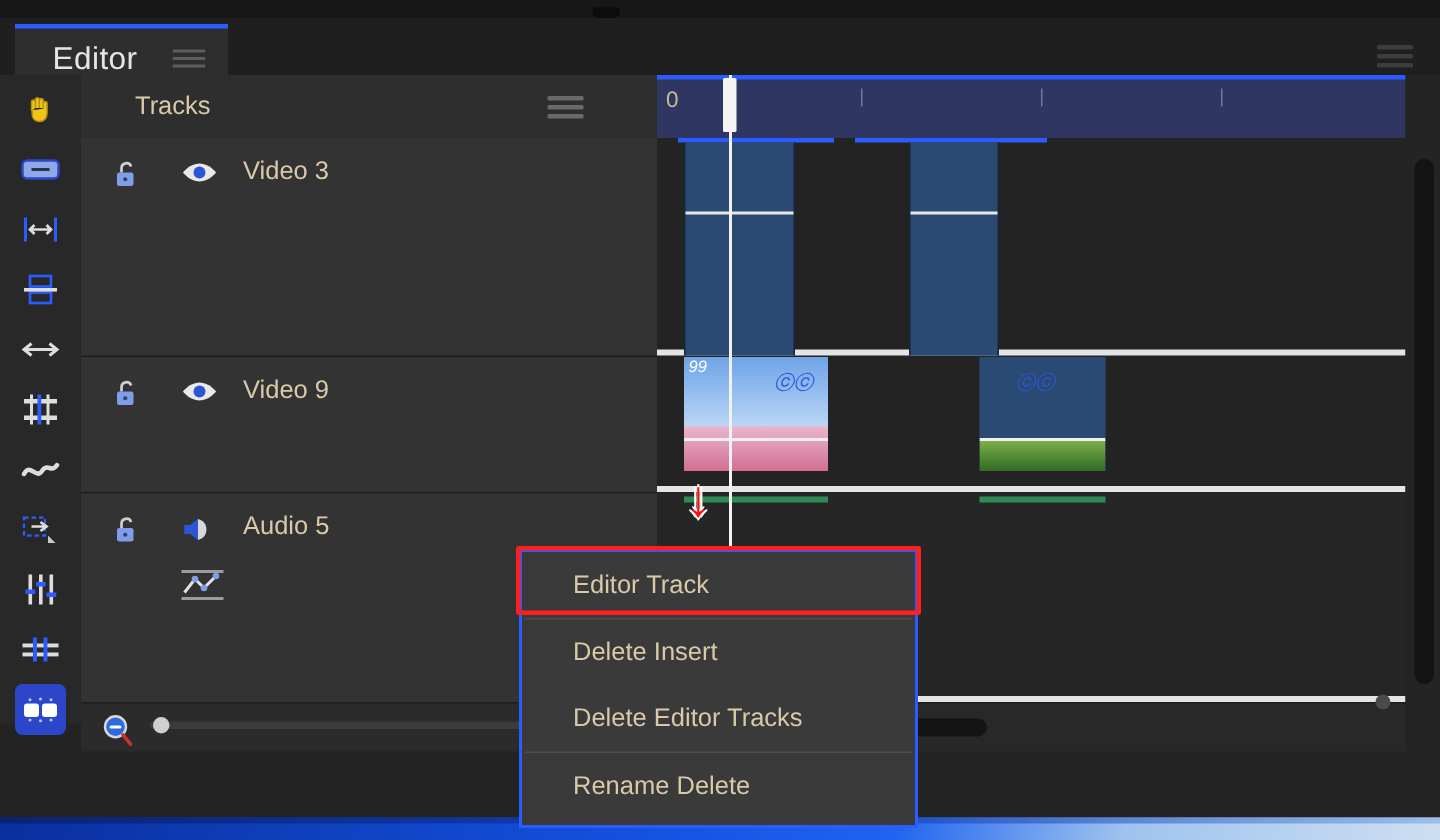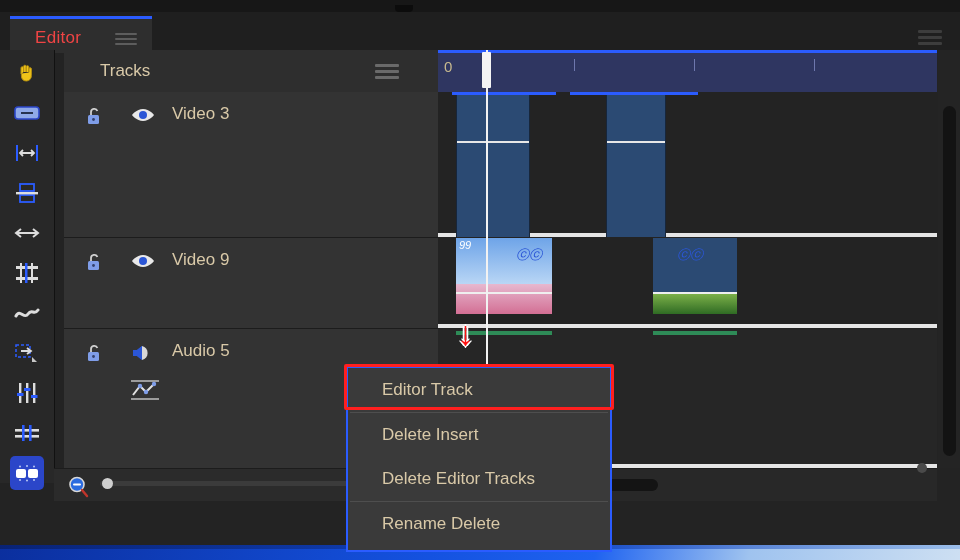--- a/index.html
+++ b/index.html
@@ -17,33 +17,33 @@
   .win-body{position:absolute;left:0;top:12px;width:960px;height:533px;background:#232323;}
   .desktop-strip{position:absolute;left:0;top:545px;width:960px;height:15px;
      background:linear-gradient(100deg,#0b2f9e 0%,#1452e0 45%,#1f63f0 62%,#9fc3ef 78%,#cddff2 100%);}
   .desktop-strip:after{content:"";position:absolute;left:0;top:0;width:960px;height:4px;
      background:linear-gradient(100deg,#081f6b,#1142bd 60%,#8fb6e8 100%);opacity:.8;}
 
   
   .tabbar{position:absolute;left:0;top:12px;width:960px;height:38px;background:#1f1f1f;}
   .tab{position:absolute;left:10px;top:16px;width:142px;height:34px;background:#2e2e2e;
        border-top:3px solid #2b5cff;}
-  .tab-label{position:absolute;left:25px;top:9px;font-size:17px;color:#ef4444;letter-spacing:.3px;}
+  .tab-label{position:absolute;left:25px;top:9px;font-size:21px;color:#e5e5e5;letter-spacing:.3px;}
   .tab-burger{position:absolute;left:105px;top:14px;width:22px;height:14px;}
   .tab-burger i{display:block;height:2px;background:#5d5d5d;margin-bottom:3px;border-radius:1px;}
 
   
   .rail{position:absolute;left:0;top:50px;width:54px;height:433px;background:#282828;
         border-right:1px solid #111;}
   .tool{position:absolute;left:10px;width:34px;height:34px;display:flex;align-items:center;justify-content:center;border-radius:5px;}
   .tool.active{background:#2b46c9;}
   .tool svg{display:block;}
 
   
-  .tracks-panel{position:absolute;left:64px;top:50px;width:384px;height:418px;background:#2b2b2b;}
+  .tracks-panel{position:absolute;left:54px;top:50px;width:384px;height:418px;background:#2b2b2b;}
   .tracks-head{position:absolute;left:0;top:0;width:384px;height:42px;background:#2e2e2e;
                border-bottom:1px solid #1c1c1c;}
   .tracks-title{position:absolute;left:36px;top:11px;font-size:17px;color:#d9c9a8;}
   .tracks-burger{position:absolute;left:311px;top:14px;width:24px;height:15px;}
   .tracks-burger i{display:block;height:3px;background:#6a6a6a;margin-bottom:3px;border-radius:1px;}
 
   .thead{position:absolute;left:0;width:384px;background:#333333;border-bottom:1px solid #1c1c1c;}
   .thead .lock{position:absolute;left:20px;top:14px;}
   .thead .vis{position:absolute;left:66px;top:14px;}
   .thead .tname{position:absolute;left:108px;top:12px;font-size:17px;color:#d9c9a8;}

